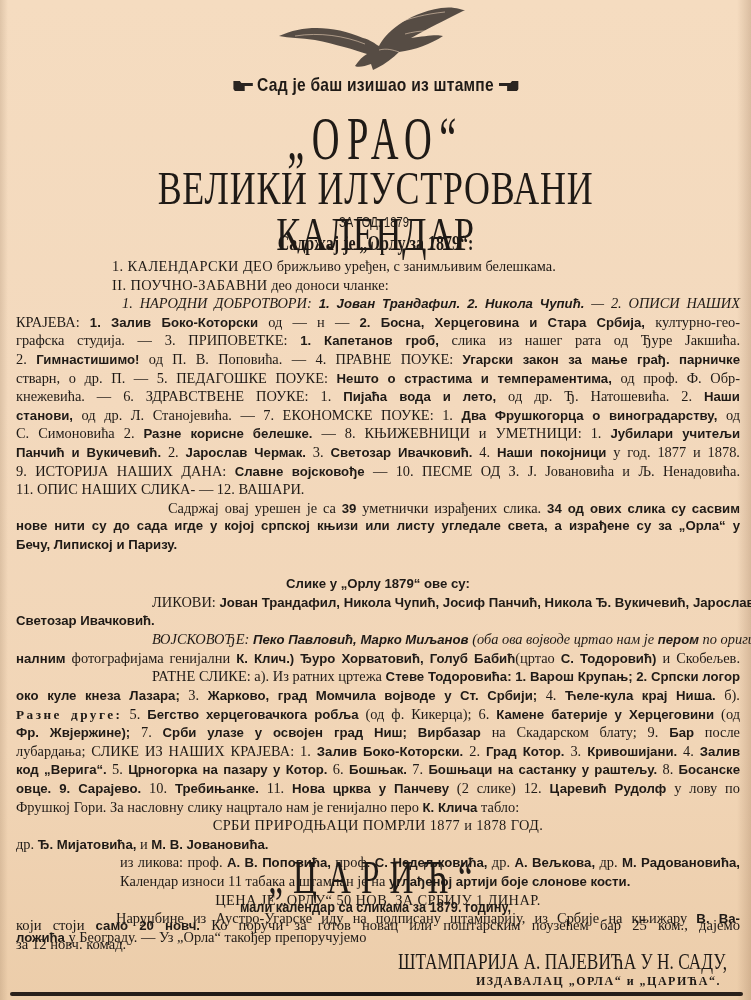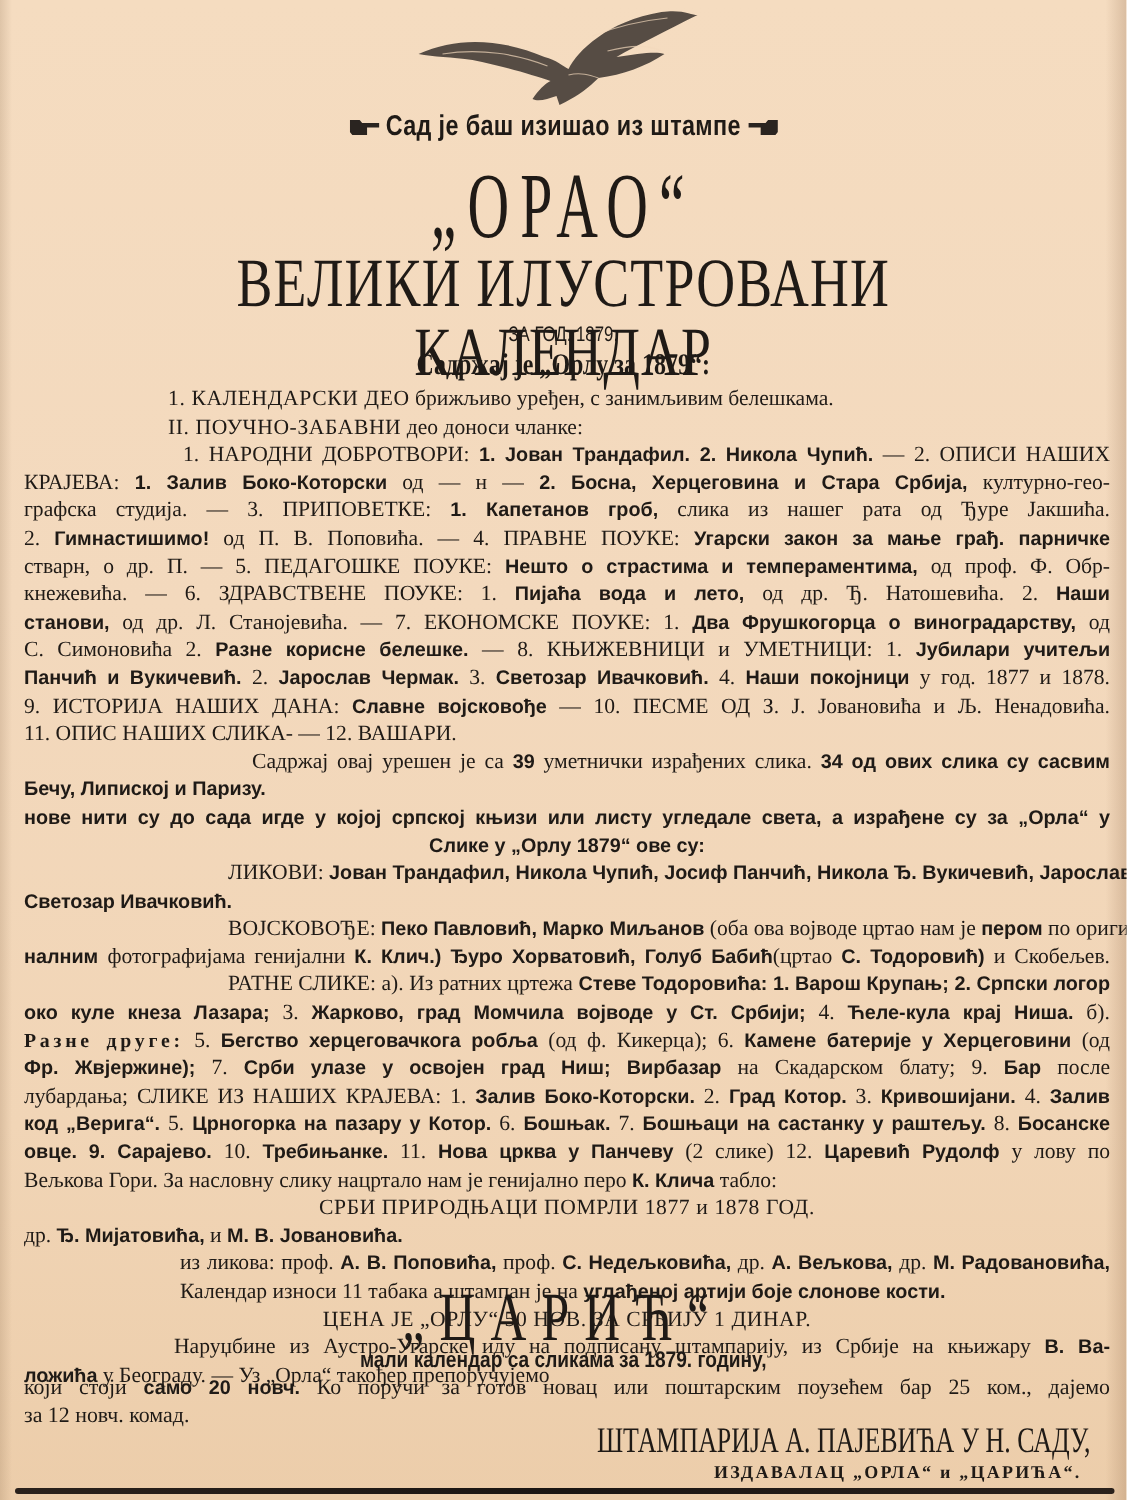--- a/index.html
+++ b/index.html
@@ -42,21 +42,21 @@
     position:absolute; left:16px; top:257px; width:724px;
     font-size:14.4px; line-height:18.6px;
   }
   .line { white-space: nowrap; overflow: visible; text-align: justify; text-align-last: justify; display:block; height:18.6px; }
   .line.left { text-align-last: left; }
   .line.center { text-align:center; text-align-last:center; }
   .b { font-family: "Liberation Sans", sans-serif; font-weight: bold; font-size: 13.2px; }
   .caps { letter-spacing: 0.4px; }
   .sp { letter-spacing: 2.5px; font-family: Liberation Serif, serif; }
   .ind1 { padding-left: 96px; }
-  .ind2 { padding-left: 106px; }
+  .ind2 { padding-left: 106px; font-style: italic; }
   .ind3 { padding-left: 152px; }
   .caric-title {
     position:absolute; top:856px; left:0; width:751px; text-align:center;
     font-family: "Liberation Serif", serif; font-size:46px; letter-spacing:14px;
     transform: scaleX(0.72); line-height:44px;
   }
   .caric-sub {
     position:absolute; top:898px; left:0; width:751px; text-align:center;
     font-family: "Liberation Sans", sans-serif; font-weight:bold; font-size:15px; transform: scaleX(0.85);
   }
@@ -113,37 +113,37 @@
     <span class="line"><span>2. </span><span class="b">Гимнастишимо!</span><span> од П. В. Поповића. — 4. ПРАВНЕ ПОУКЕ: </span><span class="b">Угарски закон за мање грађ. парничке</span></span>
     <span class="line"><span>стварн,</span><span> о др. П. — 5. ПЕДАГОШКЕ ПОУКЕ: </span><span class="b">Нешто о страстима и темпераментима,</span><span> од проф. Ф. Обр-</span></span>
     <span class="line"><span>кнежевића. — 6. ЗДРАВСТВЕНЕ ПОУКЕ: 1. </span><span class="b">Пијаћа вода и лето,</span><span> од др. Ђ. Натошевића. 2. </span><span class="b">Наши</span></span>
     <span class="line"><span class="b">станови,</span><span> од др. Л. Станојевића. — 7. ЕКОНОМСКЕ ПОУКЕ: 1. </span><span class="b">Два Фрушкогорца о виноградарству,</span><span> од</span></span>
     <span class="line"><span>С. Симоновића 2. </span><span class="b">Разне корисне белешке.</span><span> — 8. КЊИЖЕВНИЦИ и УМЕТНИЦИ: 1. </span><span class="b">Јубилари учитељи</span></span>
     <span class="line"><span class="b">Панчић и Вукичевић.</span><span> 2. </span><span class="b">Јарослав Чермак.</span><span> 3. </span><span class="b">Светозар Ивачковић.</span><span> 4. </span><span class="b">Наши покојници</span><span> у год. 1877 и 1878.</span></span>
     <span class="line"><span>9. ИСТОРИЈА НАШИХ ДАНА: </span><span class="b">Славне војсковође</span><span> — 10. ПЕСМЕ ОД З. Ј. Јовановића и Љ. Ненадовића.</span></span>
     <span class="line left"><span>11. ОПИС НАШИХ СЛИКА- — 12. ВАШАРИ.</span></span>
 
     <span class="line ind3"><span>Садржај овај урешен је са </span><span class="b">39</span><span> уметнички израђених слика. </span><span class="b">34 од ових слика су сасвим</span></span>
+    <span class="line b">нове нити су до сада игде у којој српској књизи или листу угледале света, а израђене су за „Орла“ у</span>
     <span class="line left b">Бечу, Липиској и Паризу.</span>
-    <span class="line b">нове нити су до сада игде у којој српској књизи или листу угледале света, а израђене су за „Орла“ у</span>
 
-    <span class="line center b" style="margin-top:0;">Слике у „Орлу 1879“ ове су:</span>
+    <span class="line center b" style="margin-top:20px;">Слике у „Орлу 1879“ ове су:</span>
 
     <span class="line ind1" style="padding-left:136px;"><span>ЛИКОВИ: </span><span class="b">Јован Трандафил, Никола Чупић, Јосиф Панчић, Никола Ђ. Вукичевић, Јарослав Чермак,</span></span>
     <span class="line left b">Светозар Ивачковић.</span>
     <span class="line ind2" style="padding-left:136px;"><span>ВОЈСКОВОЂЕ: </span><span class="b">Пеко Павловић, Марко Миљанов</span><span> (оба ова војводе цртао нам је </span><span class="b">пером</span><span> по ориги-</span></span>
     <span class="line"><span class="b">налним </span><span>фотографијама генијални </span><span class="b">К. Клич.) Ђуро Хорватовић, Голуб Бабић</span><span>(цртао </span><span class="b">С. Тодоровић)</span><span> и Скобељев.</span></span>
     <span class="line" style="padding-left:136px;"><span>РАТНЕ СЛИКЕ: а). Из ратних цртежа </span><span class="b">Стеве Тодоровића: 1. Варош Крупањ; 2. Српски логор</span></span>
     <span class="line"><span class="b">око куле кнеза Лазара;</span><span> 3. </span><span class="b">Жарково, град Момчила војводе у Ст. Србији;</span><span> 4. </span><span class="b">Ћеле-кула крај Ниша.</span><span> б).</span></span>
     <span class="line"><span class="b sp">Разне друге:</span><span> 5. </span><span class="b">Бегство херцеговачкога робља</span><span> (од ф. Кикерца); 6. </span><span class="b">Камене батерије у Херцеговини</span><span> (од</span></span>
     <span class="line"><span class="b">Фр. Жвјержине);</span><span> 7. </span><span class="b">Срби улазе у освојен град Ниш; Вирбазар</span><span> на Скадарском блату; 9. </span><span class="b">Бар</span><span> после</span></span>
     <span class="line"><span>лубардања;</span><span> СЛИКЕ ИЗ НАШИХ КРАЈЕВА: 1. </span><span class="b">Залив Боко-Которски.</span><span> 2. </span><span class="b">Град Котор.</span><span> 3. </span><span class="b">Кривошијани.</span><span> 4. </span><span class="b">Залив</span></span>
     <span class="line"><span class="b">код „Верига“.</span><span> 5. </span><span class="b">Црногорка на пазару у Котор.</span><span> 6. </span><span class="b">Бошњак.</span><span> 7. </span><span class="b">Бошњаци на састанку у раштељу.</span><span> 8. </span><span class="b">Босанске</span></span>
     <span class="line"><span class="b">овце. 9. Сарајево.</span><span> 10. </span><span class="b">Требињанке.</span><span> 11. </span><span class="b">Нова црква у Панчеву</span><span> (2 слике) 12. </span><span class="b">Царевић Рудолф</span><span> у лову по</span></span>
-    <span class="line left"><span>Вељкова Гори. За насловну слику нацртало нам је генијално перо </span><span class="b">К. Клича</span><span> табло:</span></span>
+    <span class="line left"><span>Фрушкој Гори. За насловну слику нацртало нам је генијално перо </span><span class="b">К. Клича</span><span> табло:</span></span>
 
     <span class="line center caps">СРБИ ПРИРОДЊАЦИ ПОМРЛИ 1877 и 1878 ГОД.</span>
     <span class="line left"><span>др. </span><span class="b">Ђ. Мијатовића,</span><span> и </span><span class="b">М. В. Јовановића.</span></span>
     <span class="line" style="padding-left:104px;"><span>из ликова: проф. </span><span class="b">А. В. Поповића,</span><span> проф. </span><span class="b">С. Недељковића,</span><span> др. </span><span class="b">А. Вељкова,</span><span> др. </span><span class="b">М. Радовановића,</span></span>
 
     <span class="line left" style="padding-left:104px;"><span>Календар износи 11 табака а штампан је на </span><span class="b">углађеној артији боје слонове кости.</span></span>
     <span class="line center caps">ЦЕНА ЈЕ „ОРЛУ“ 50 НОВ. ЗА СРБИЈУ 1 ДИНАР.</span>
     <span class="line" style="padding-left:100px;"><span>Наруџбине из Аустро-Угарске иду на подписану штампарију, из Србије на књижару </span><span class="b">В. Ва-</span></span>
     <span class="line left"><span class="b">ложића</span><span> у Београду. — Уз „Орла“ такођер препоручујемо</span></span>
   </div>

